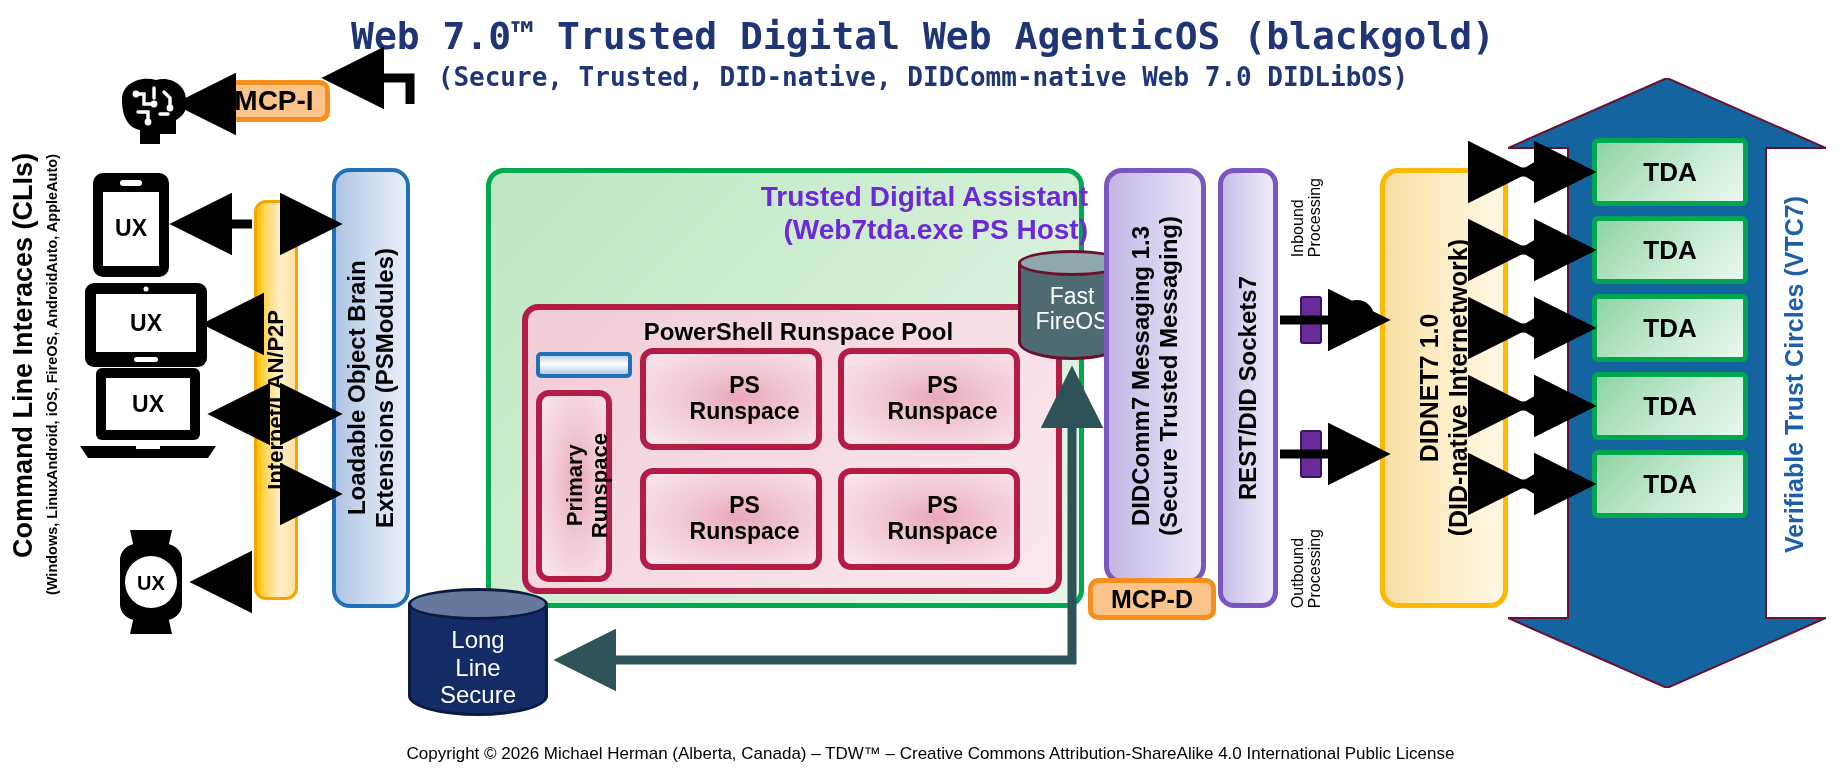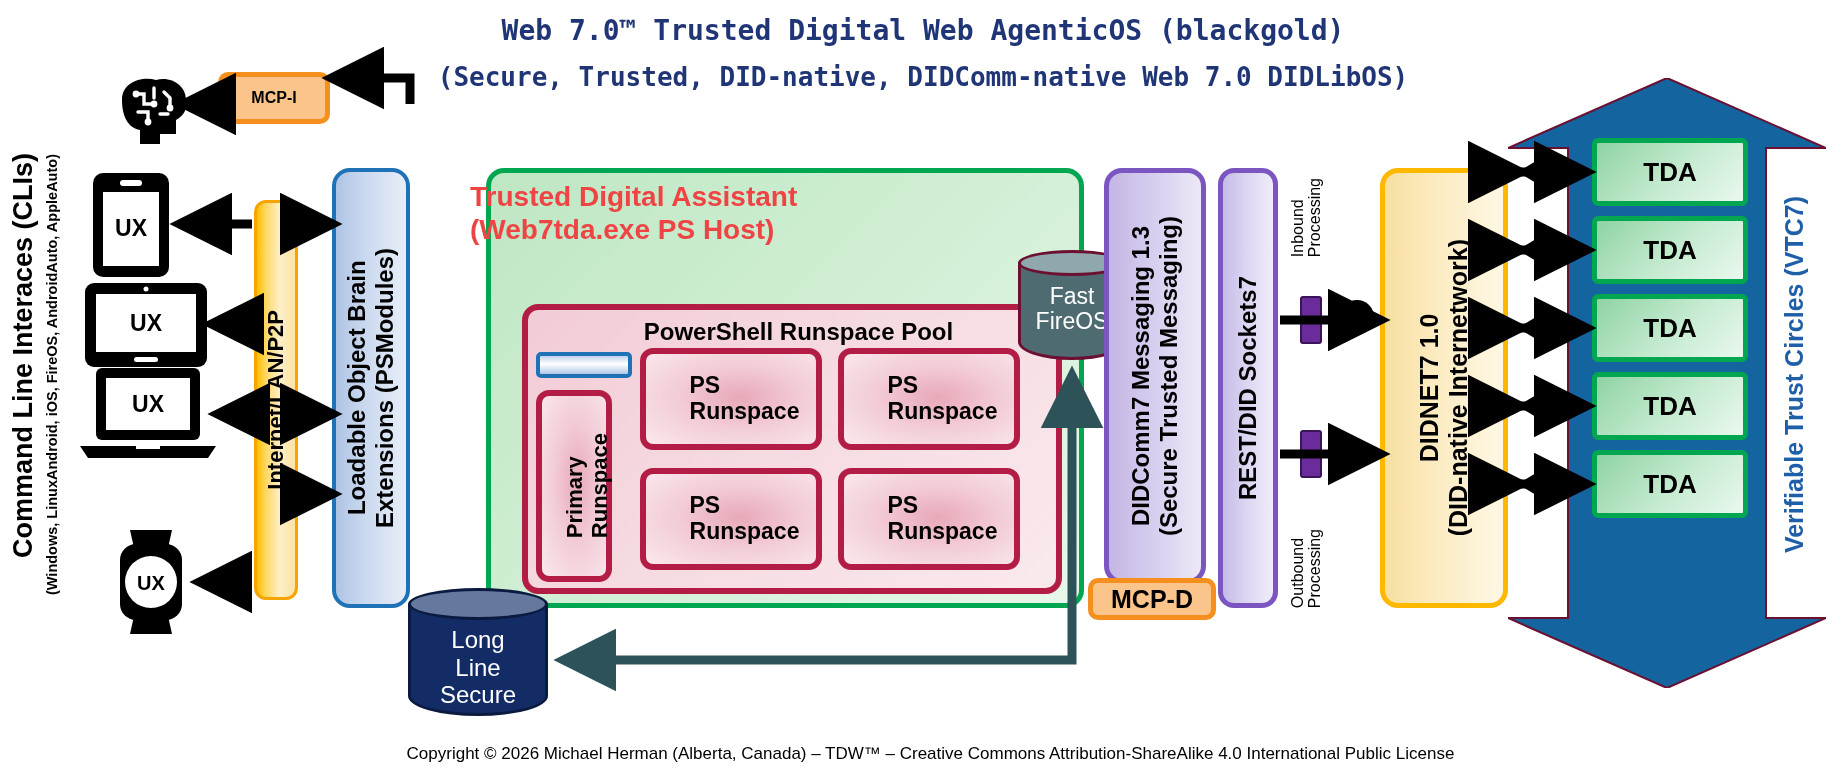--- a/index.html
+++ b/index.html
@@ -6,21 +6,21 @@
   html,body { width:1846px; height:774px; background:#fff;
     font-family:"Liberation Sans", sans-serif; overflow:hidden; }
   #stage { position:relative; width:1846px; height:774px; }
 
   .abs { position:absolute; }
 
   
   #title-main {
     left:0; right:0; top:14px; text-align:center;
     font-family:"DejaVu Sans Mono","Liberation Mono",monospace;
-    font-size:28px; font-weight:bold; color:#1F3576; letter-spacing:0px;
+    font-size:38px; font-weight:bold; color:#1F3576; letter-spacing:0px;
     white-space:nowrap;
   }
   #title-sub {
     left:0; right:0; top:62px; text-align:center;
     font-family:"DejaVu Sans Mono","Liberation Mono",monospace;
     font-size:26px; font-weight:bold; color:#1F3576; white-space:nowrap;
   }
 
   
   .vert { writing-mode:vertical-rl; transform:rotate(180deg); white-space:nowrap; }
@@ -49,38 +49,38 @@
     display:flex; align-items:center; justify-content:center;
   }
   #psmodules .t { font-size:24px; font-weight:bold; line-height:1.15; text-align:center; }
 
   
   #tda-green {
     left:486px; top:168px; width:598px; height:440px;
     background:linear-gradient(135deg,#BEE7C3 0%,#CFEED3 45%,#E8F7EA 100%);
     border:5px solid #00A650; border-radius:18px;
   }
-  #tda-green-title { left:470px; top:180px; width:580px; text-align:left;
-    font-size:28px; font-weight:bold; line-height:1.18; color:#ef4444; }
+  #tda-green-title { left:508px; top:180px; width:580px; text-align:right;
+    font-size:28px; font-weight:bold; line-height:1.18; color:#6d28d9; }
 
   
   #pool {
     left:522px; top:304px; width:540px; height:290px;
     background:linear-gradient(135deg,#F2CCD6 0%,#F6DCE2 50%,#F9E9ED 100%);
     border:6px solid #B31D45; border-radius:16px;
   }
   #pool-title { left:522px; top:318px; width:540px; text-align:center;
     font-size:24px; font-weight:bold; color:#000;padding-left:13px; }
 
   .rs {
     position:absolute;
     background:radial-gradient(ellipse at 55% 48%,#E8A8B8 0%,#F2CBD5 45%,#FAE9ED 100%);
     border:6px solid #B31D45; border-radius:13px;
     display:flex; align-items:center; justify-content:center;
-    font-size:23px; font-weight:bold; color:#000; text-align:left; line-height:1.12;padding-left:27px;
+    font-size:23px; font-weight:bold; color:#000; text-align:center; line-height:1.12;padding-left:27px;
   }
   #rs-primary { left:536px; top:390px; width:76px; height:192px; }
   #rs-primary .vtxt { font-size:22px; }
 
   #blue-bar { left:536px; top:352px; width:96px; height:26px;
     background:linear-gradient(to bottom,#BFD4EC,#FFFFFF 45%,#AFC8E6);
     border:4px solid #1F72B5; border-radius:5px; }
 
   #rs-1 { left:640px; top:348px; width:182px; height:102px; }
   #rs-2 { left:838px; top:348px; width:182px; height:102px; }
@@ -103,21 +103,21 @@
     border:5px solid #7B55C0; border-radius:18px;
     display:flex; align-items:center; justify-content:center;
   }
   #didcomm .t { font-size:24px; font-weight:bold; line-height:1.15; text-align:center; }
 
   
   .mcp { background:#FBC48A; border:5px solid #F5901E; border-radius:10px;
     display:flex; align-items:center; justify-content:center;
     font-size:25px; font-weight:bold; color:#000; }
   #mcp-d { left:1088px; top:578px; width:128px; height:42px; }
-  #mcp-i { left:218px; top:72px; width:112px; height:52px; font-size:16px; }
+  #mcp-i { left:218px; top:80px; width:112px; height:42px; font-size:28px; }
 
   
   #rest {
     left:1218px; top:168px; width:60px; height:440px;
     background:linear-gradient(to right,#C7BBE6 0%,#DCD4F1 45%,#F0ECFA 100%);
     border:5px solid #7B55C0; border-radius:16px;
     display:flex; align-items:center; justify-content:center;
   }
   #rest .t { font-size:24px; font-weight:bold; }
 

